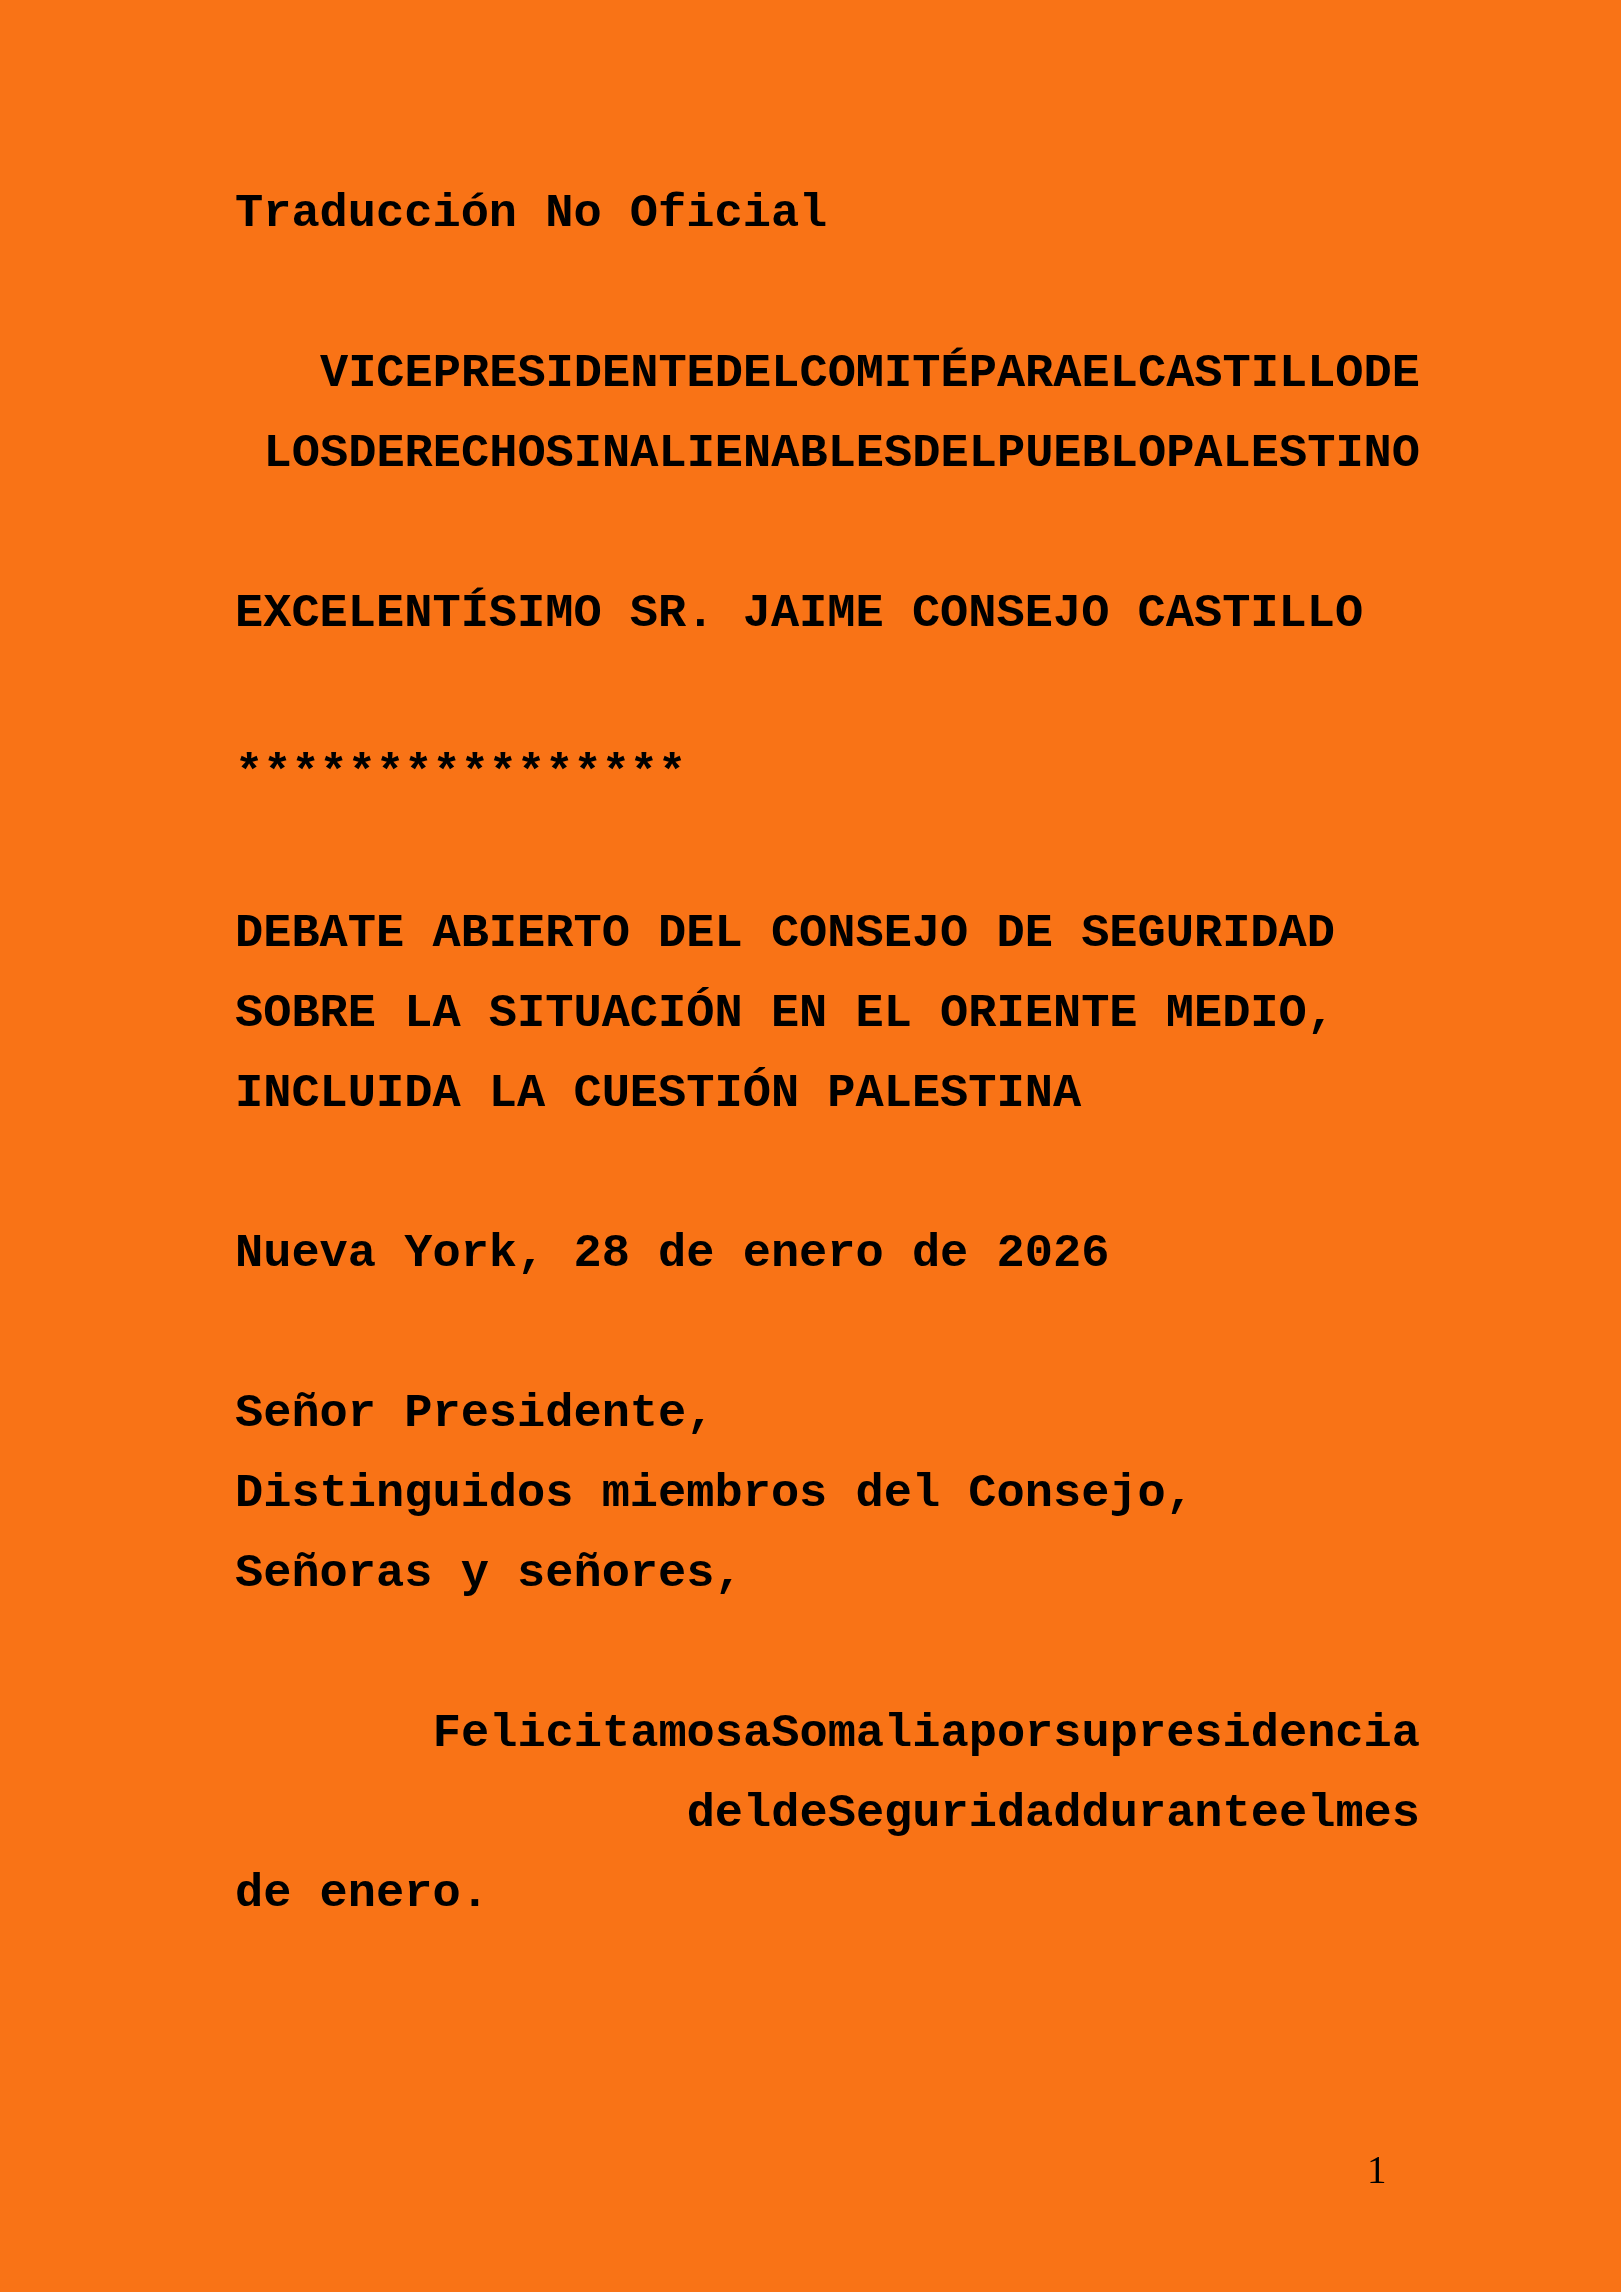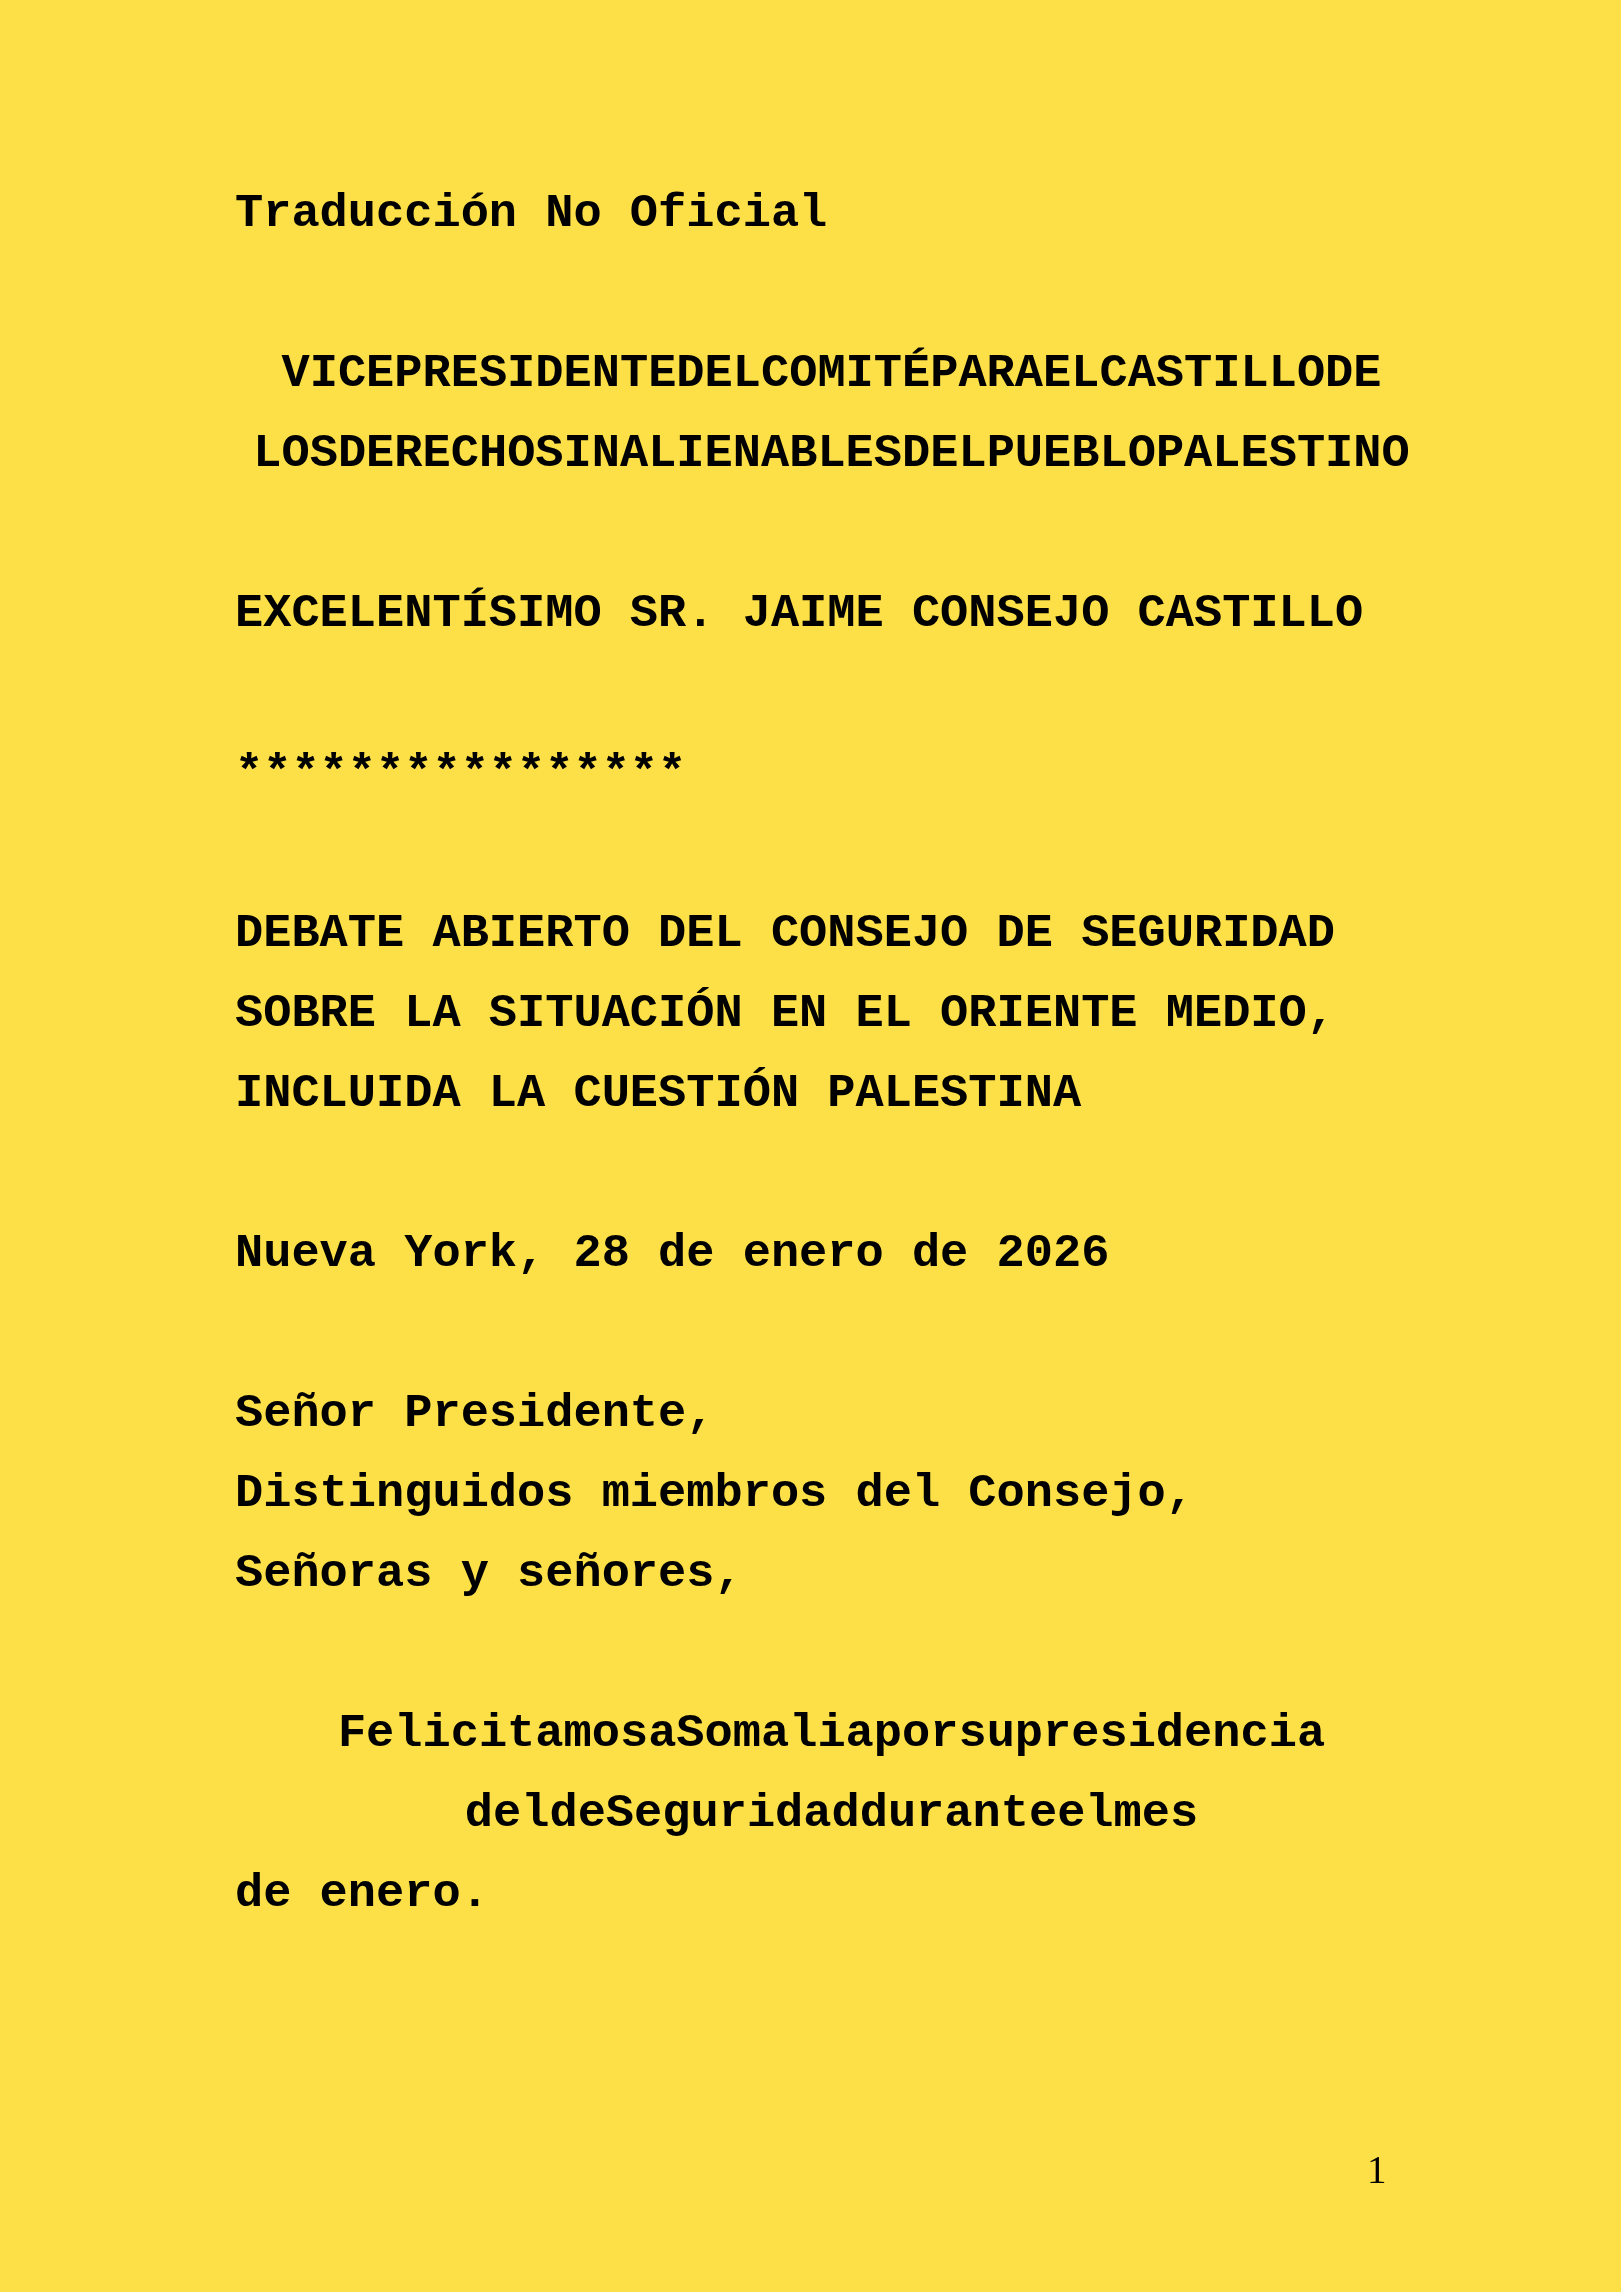--- a/index.html
+++ b/index.html
@@ -8,21 +8,21 @@
     width: 1621px;
     height: 2293px;
     background: #ffffff;
     overflow: hidden;
   }
   .page {
     position: absolute;
     left: 0; top: 0;
     width: 1621px;
     height: 2293px;
-    background: #fde047;
+    background: #f97316;
     color: #000000;
     text-decoration: underline;
   }
   .doc-body {
     position: absolute;
     left: 235px;
     top: 174px;
     width: 1185px;
     font-family: "Liberation Mono", "DejaVu Sans Mono", monospace;
     font-weight: bold;
@@ -35,21 +35,21 @@
   }
   .line {
     height: 80px;
     line-height: 80px;
     white-space: pre;
     overflow: visible;
   }
   
   .line.fill {
     display: flex;
-    justify-content: center;
+    justify-content: flex-end;
     white-space: nowrap;
     margin-left: 8px;
   }
   .line.fill span { flex: 0 0 auto; }
   .page-number {
     position: absolute;
     left: 1367px;
     top: 2148px;
     font-family: "Liberation Serif", "DejaVu Serif", serif;
     font-weight: normal;

